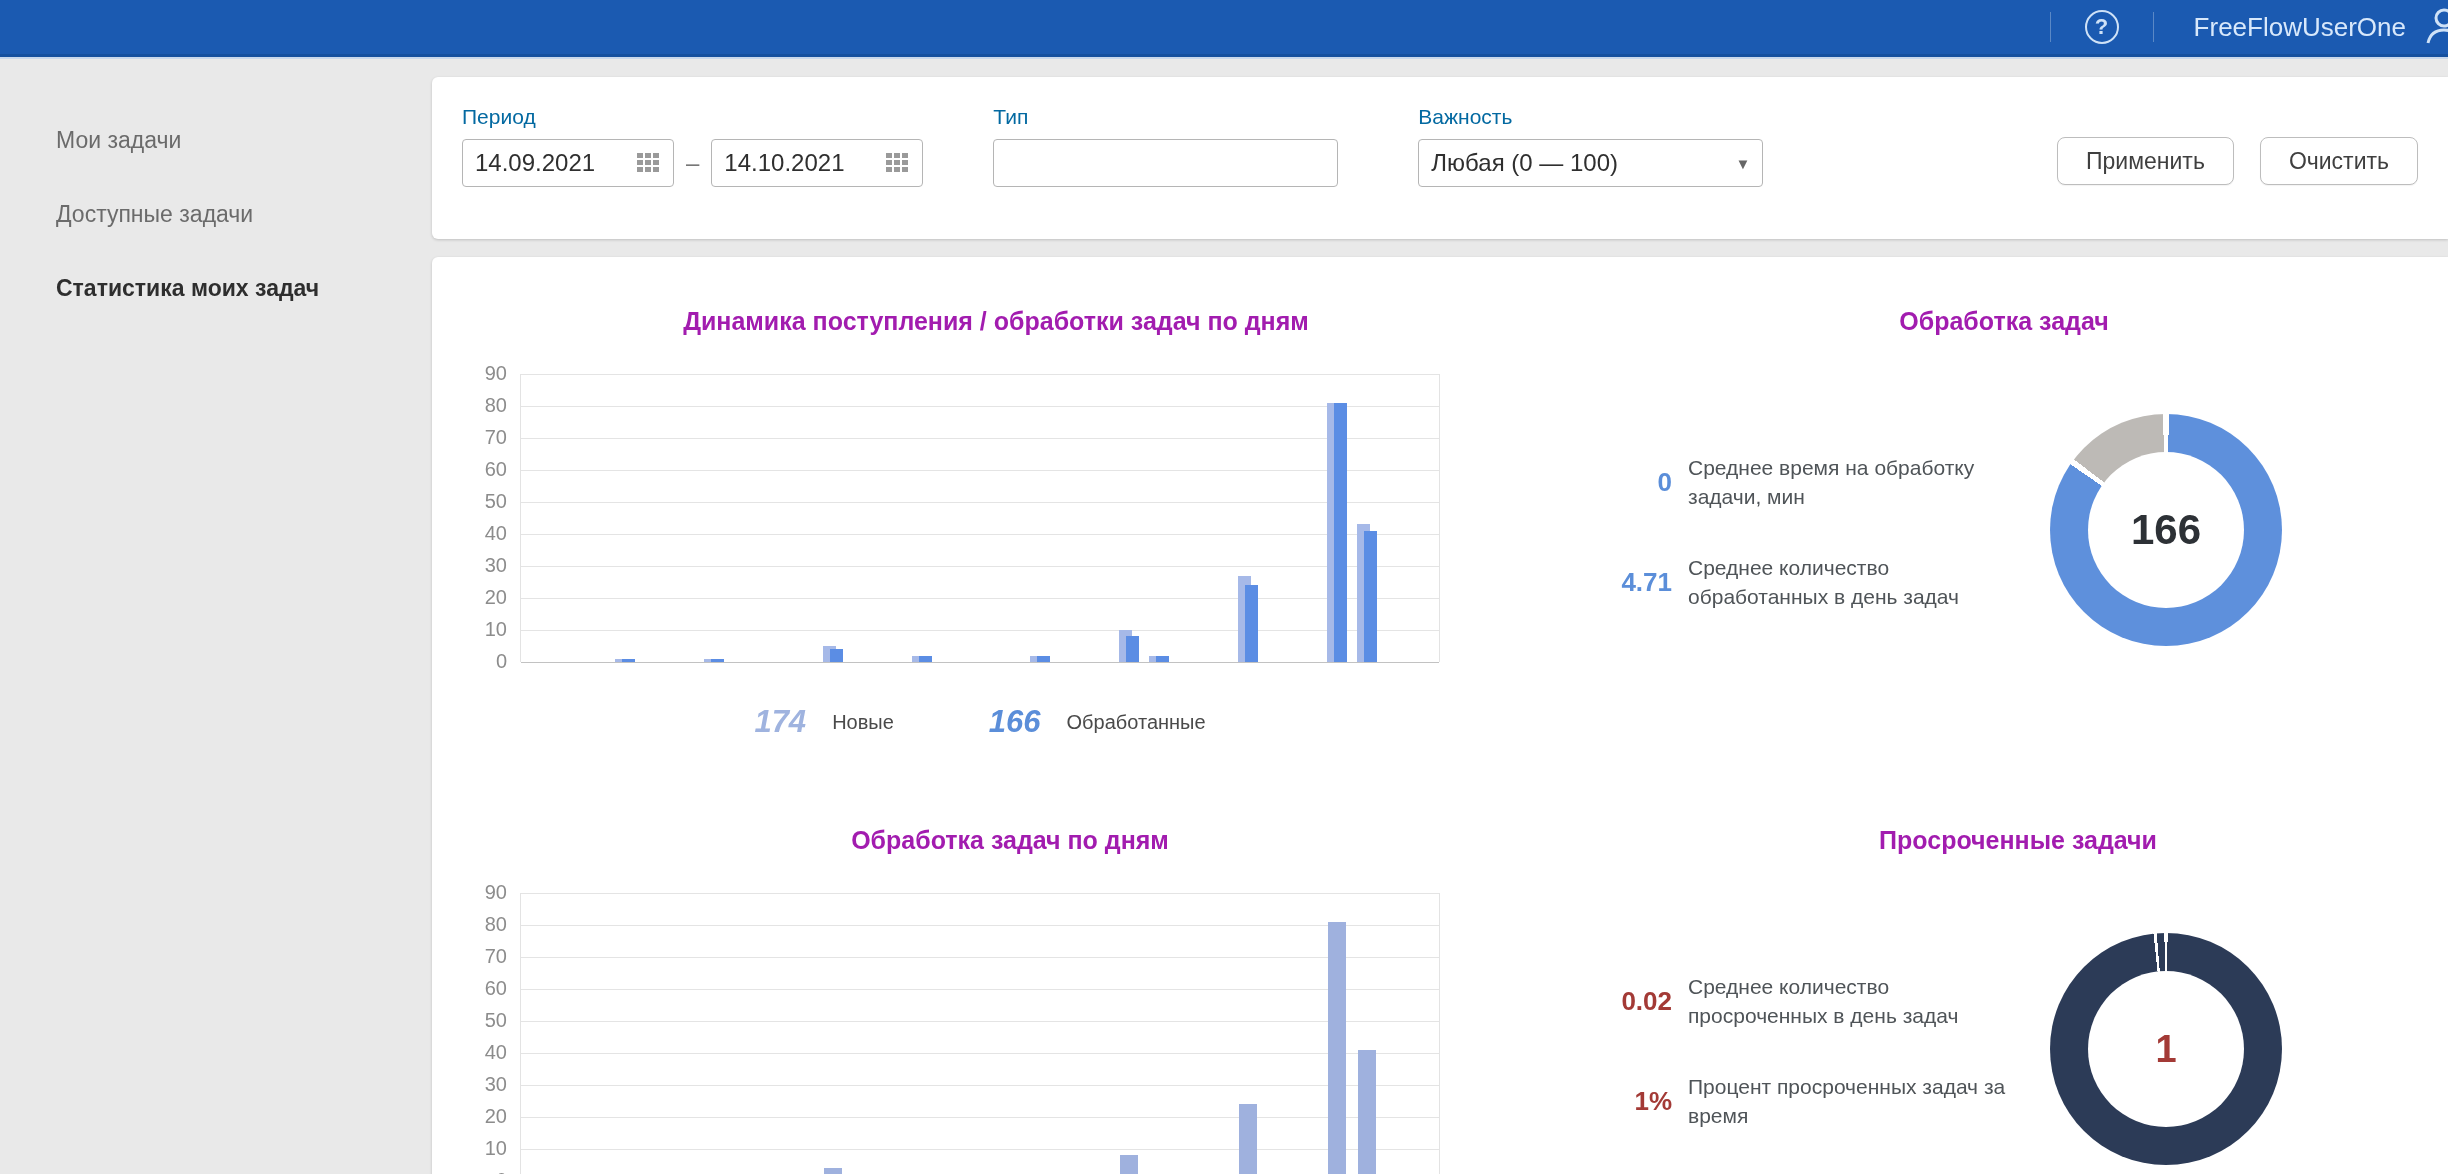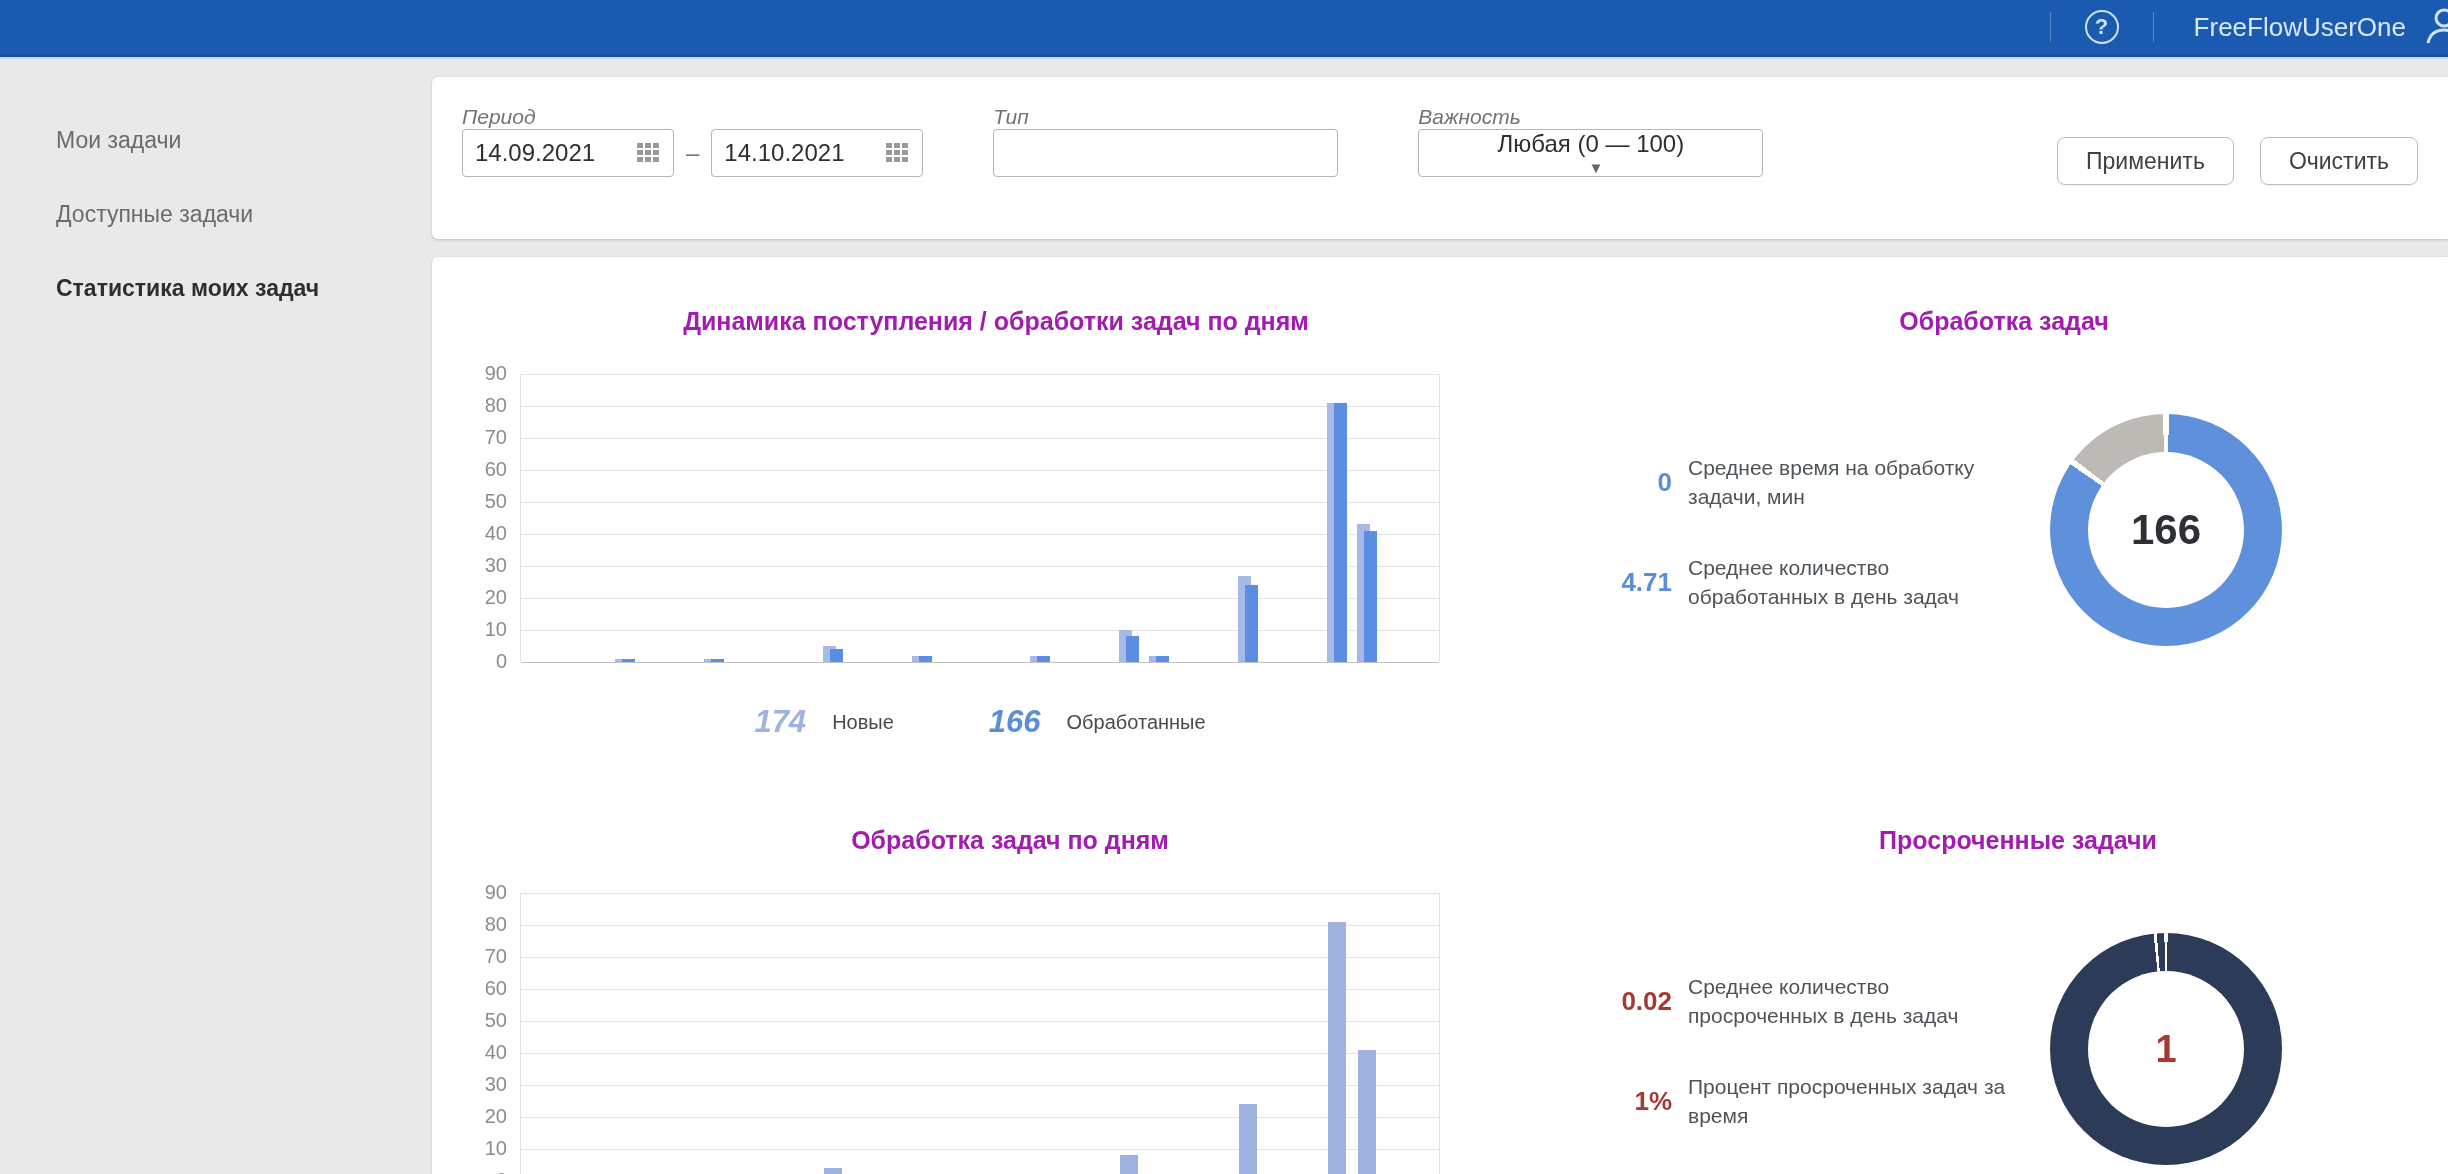--- a/index.html
+++ b/index.html
@@ -22,30 +22,30 @@
   .side-item { padding:0 20px 0 56px; height:74px; display:flex; align-items:center;
     font-size:23px; color:#6b6b6b; cursor:pointer; }
   .side-item.active { font-weight:bold; color:#2e2e2e; }
   .main { flex:1; padding:18px 0 0 12px; }
 
   .panel { background:#ffffff; border-radius:6px 0 0 6px; box-shadow:0 1px 3px rgba(0,0,0,.18); }
 
   
   .filter-panel { height:162px; display:flex; align-items:flex-start; padding:28px 30px 0 30px; }
   .fgroup { display:flex; flex-direction:column; }
-  .flabel { font-size:21px; color:#737373; margin-bottom:0;font-style:italic; }
+  .flabel { font-size:21px; color:#0369a1; margin-bottom:10px; }
   .frow { display:flex; align-items:center; }
   .tbox { height:48px; border:1px solid #b5b5b5; border-radius:4px; background:#fff;
     font-size:24px; color:#2f2f2f; display:flex; align-items:center; padding:0 12px; }
   .datebox { width:212px; justify-content:space-between; }
   .dash { color:#777; font-size:24px; margin:0 12px; }
   .type-input { width:345px; border:1px solid #b5b5b5; border-radius:4px; height:48px;
     font-size:24px; color:#2f2f2f; padding:0 12px; outline:none;
     font-family:"Liberation Sans","DejaVu Sans",sans-serif; }
-  .selectbox { width:345px; justify-content:space-between; cursor:pointer;flex-direction:column; }
+  .selectbox { width:345px; justify-content:space-between; cursor:pointer; }
   .sel-arrow { color:#666; font-size:15px; margin-left:10px; }
   .spacer { flex:1; }
   .btn { height:48px; border:1px solid #bdbdbd; border-radius:8px; background:#fff;
     font-size:23px; color:#3f3f3f; padding:0 28px; margin-left:26px; cursor:pointer;
     font-family:"Liberation Sans","DejaVu Sans",sans-serif; box-shadow:0 1px 1px rgba(0,0,0,.05); }
   .gr-period { margin-right:70px; }
   .gr-type { margin-right:80px; }
   .cal-icon { margin-left:12px; display:inline-flex; }
 
   

